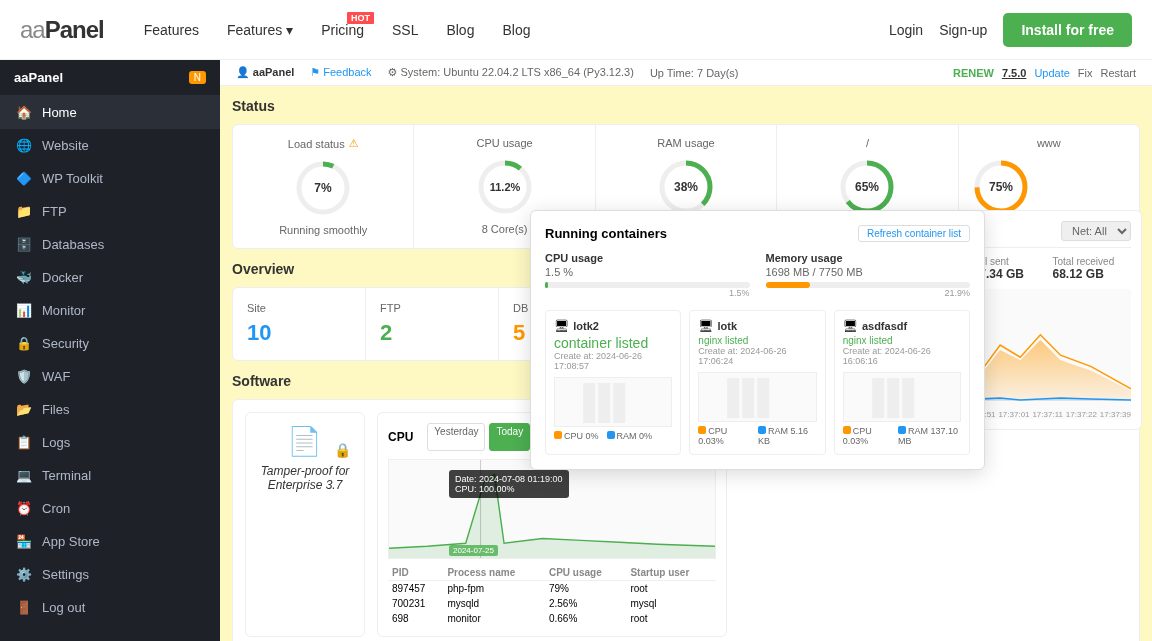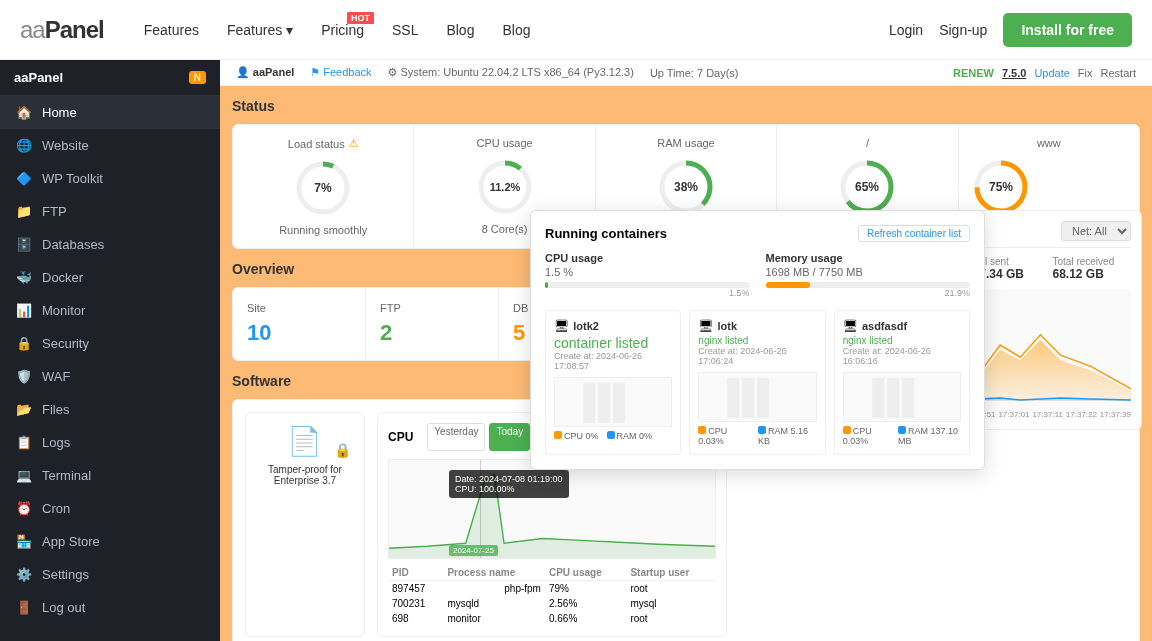--- a/index.html
+++ b/index.html
@@ -96,21 +96,21 @@
     <div style="display:flex;align-items:center;padding:9px 16px;cursor:pointer;gap:10px;font-size:13px;color:#b0b8c8;">
       <span style="width:16px;text-align:center;">⚙️</span>
       <span>Settings</span>
     </div>
     <div style="display:flex;align-items:center;padding:9px 16px;cursor:pointer;gap:10px;font-size:13px;color:#b0b8c8;">
       <span style="width:16px;text-align:center;">🚪</span>
       <span>Log out</span>
     </div>
   </div>
 
-  <div style="flex:1;overflow-y:auto;background:#fdba74;position:relative;">
+  <div style="flex:1;overflow-y:auto;background:#fef9c3;position:relative;">
 
     <div style="background:#fff;padding:6px 16px;display:flex;align-items:center;justify-content:space-between;border-bottom:1px solid #eee;font-size:11px;color:#666;">
       <div style="display:flex;align-items:center;gap:16px;">
         <span style="color:#333;font-weight:bold;">👤 <span>aaPanel</span></span>
         <span style="color:#2196f3;cursor:pointer;">⚑ <span>Feedback</span></span>
         <span>⚙ <span>System: Ubuntu 22.04.2 LTS x86_64 (Py3.12.3)</span></span>
         <span>Up Time: 7 Day(s)</span>
       </div>
       <div style="display:flex;align-items:center;gap:8px;">
         <span style="color:#4caf50;font-weight:bold;cursor:pointer;">RENEW</span>
@@ -202,21 +202,21 @@
           <div style="font-size:22px;font-weight:bold;color:#ff9800;">5</div>
         </div>
       </div>
 
       <div style="font-size:14px;font-weight:600;color:#333;margin-bottom:10px;">Software</div>
       <div style="background:#fff;border-radius:6px;border:1px solid #eee;padding:12px;display:flex;gap:12px;">
         <div style="border:1px solid #eee;border-radius:6px;padding:12px;width:120px;text-align:center;cursor:pointer;">
           <div style="font-size:28px;margin-bottom:6px;position:relative;">
             📄<span style="position:absolute;bottom:0;right:0;font-size:14px;">🔒</span>
           </div>
-          <div style="font-size:10px;color:#333;">Tamper-proof for Enterprise 3.7</div>
+          <div style="font-size:12px;color:#333;font-style:italic;">Tamper-proof for Enterprise 3.7</div>
         </div>
         <div style="flex:1;border:1px solid #eee;border-radius:6px;padding:10px;max-width:350px;">
           <div style="display:flex;align-items:center;gap:6px;margin-bottom:8px;">
             <span style="font-size:12px;font-weight:bold;">CPU</span>
             <div style="display:flex;gap:4px;margin-left:8px;">
               <span style="padding:2px 6px;border:1px solid #ddd;border-radius:3px;font-size:10px;cursor:pointer;color:#666;">Yesterday</span>
               <span style="padding:2px 6px;border:1px solid #4caf50;border-radius:3px;font-size:10px;cursor:pointer;background:#4caf50;color:#fff;">Today</span>
               <span style="padding:2px 6px;border:1px solid #ddd;border-radius:3px;font-size:10px;cursor:pointer;color:#666;">Last 7 Days</span>
               <span style="padding:2px 6px;border:1px solid #ddd;border-radius:3px;font-size:10px;cursor:pointer;color:#666;">Last 30 Days</span>
               <span style="padding:2px 6px;border:1px solid #ddd;border-radius:3px;font-size:10px;cursor:pointer;color:#666;">Custom Time</span>
@@ -239,21 +239,21 @@
               <tr>
                 <th style="color:#888;text-align:left;padding:2px 4px;border-bottom:1px solid #eee;">PID</th>
                 <th style="color:#888;text-align:left;padding:2px 4px;border-bottom:1px solid #eee;">Process name</th>
                 <th style="color:#888;text-align:left;padding:2px 4px;border-bottom:1px solid #eee;">CPU usage</th>
                 <th style="color:#888;text-align:left;padding:2px 4px;border-bottom:1px solid #eee;">Startup user</th>
               </tr>
             </thead>
             <tbody>
               <tr>
                 <td style="padding:2px 4px;">897457</td>
-                <td style="padding:2px 4px;text-align:right;">php-fpm</td>
+                <td style="padding:2px 4px;">php-fpm</td>
                 <td style="padding:2px 4px;">79%</td>
                 <td style="padding:2px 4px;">root</td>
               </tr>
               <tr>
                 <td style="padding:2px 4px;">700231</td>
                 <td style="padding:2px 4px;">mysqld</td>
                 <td style="padding:2px 4px;">2.56%</td>
                 <td style="padding:2px 4px;">mysql</td>
               </tr>
               <tr>

